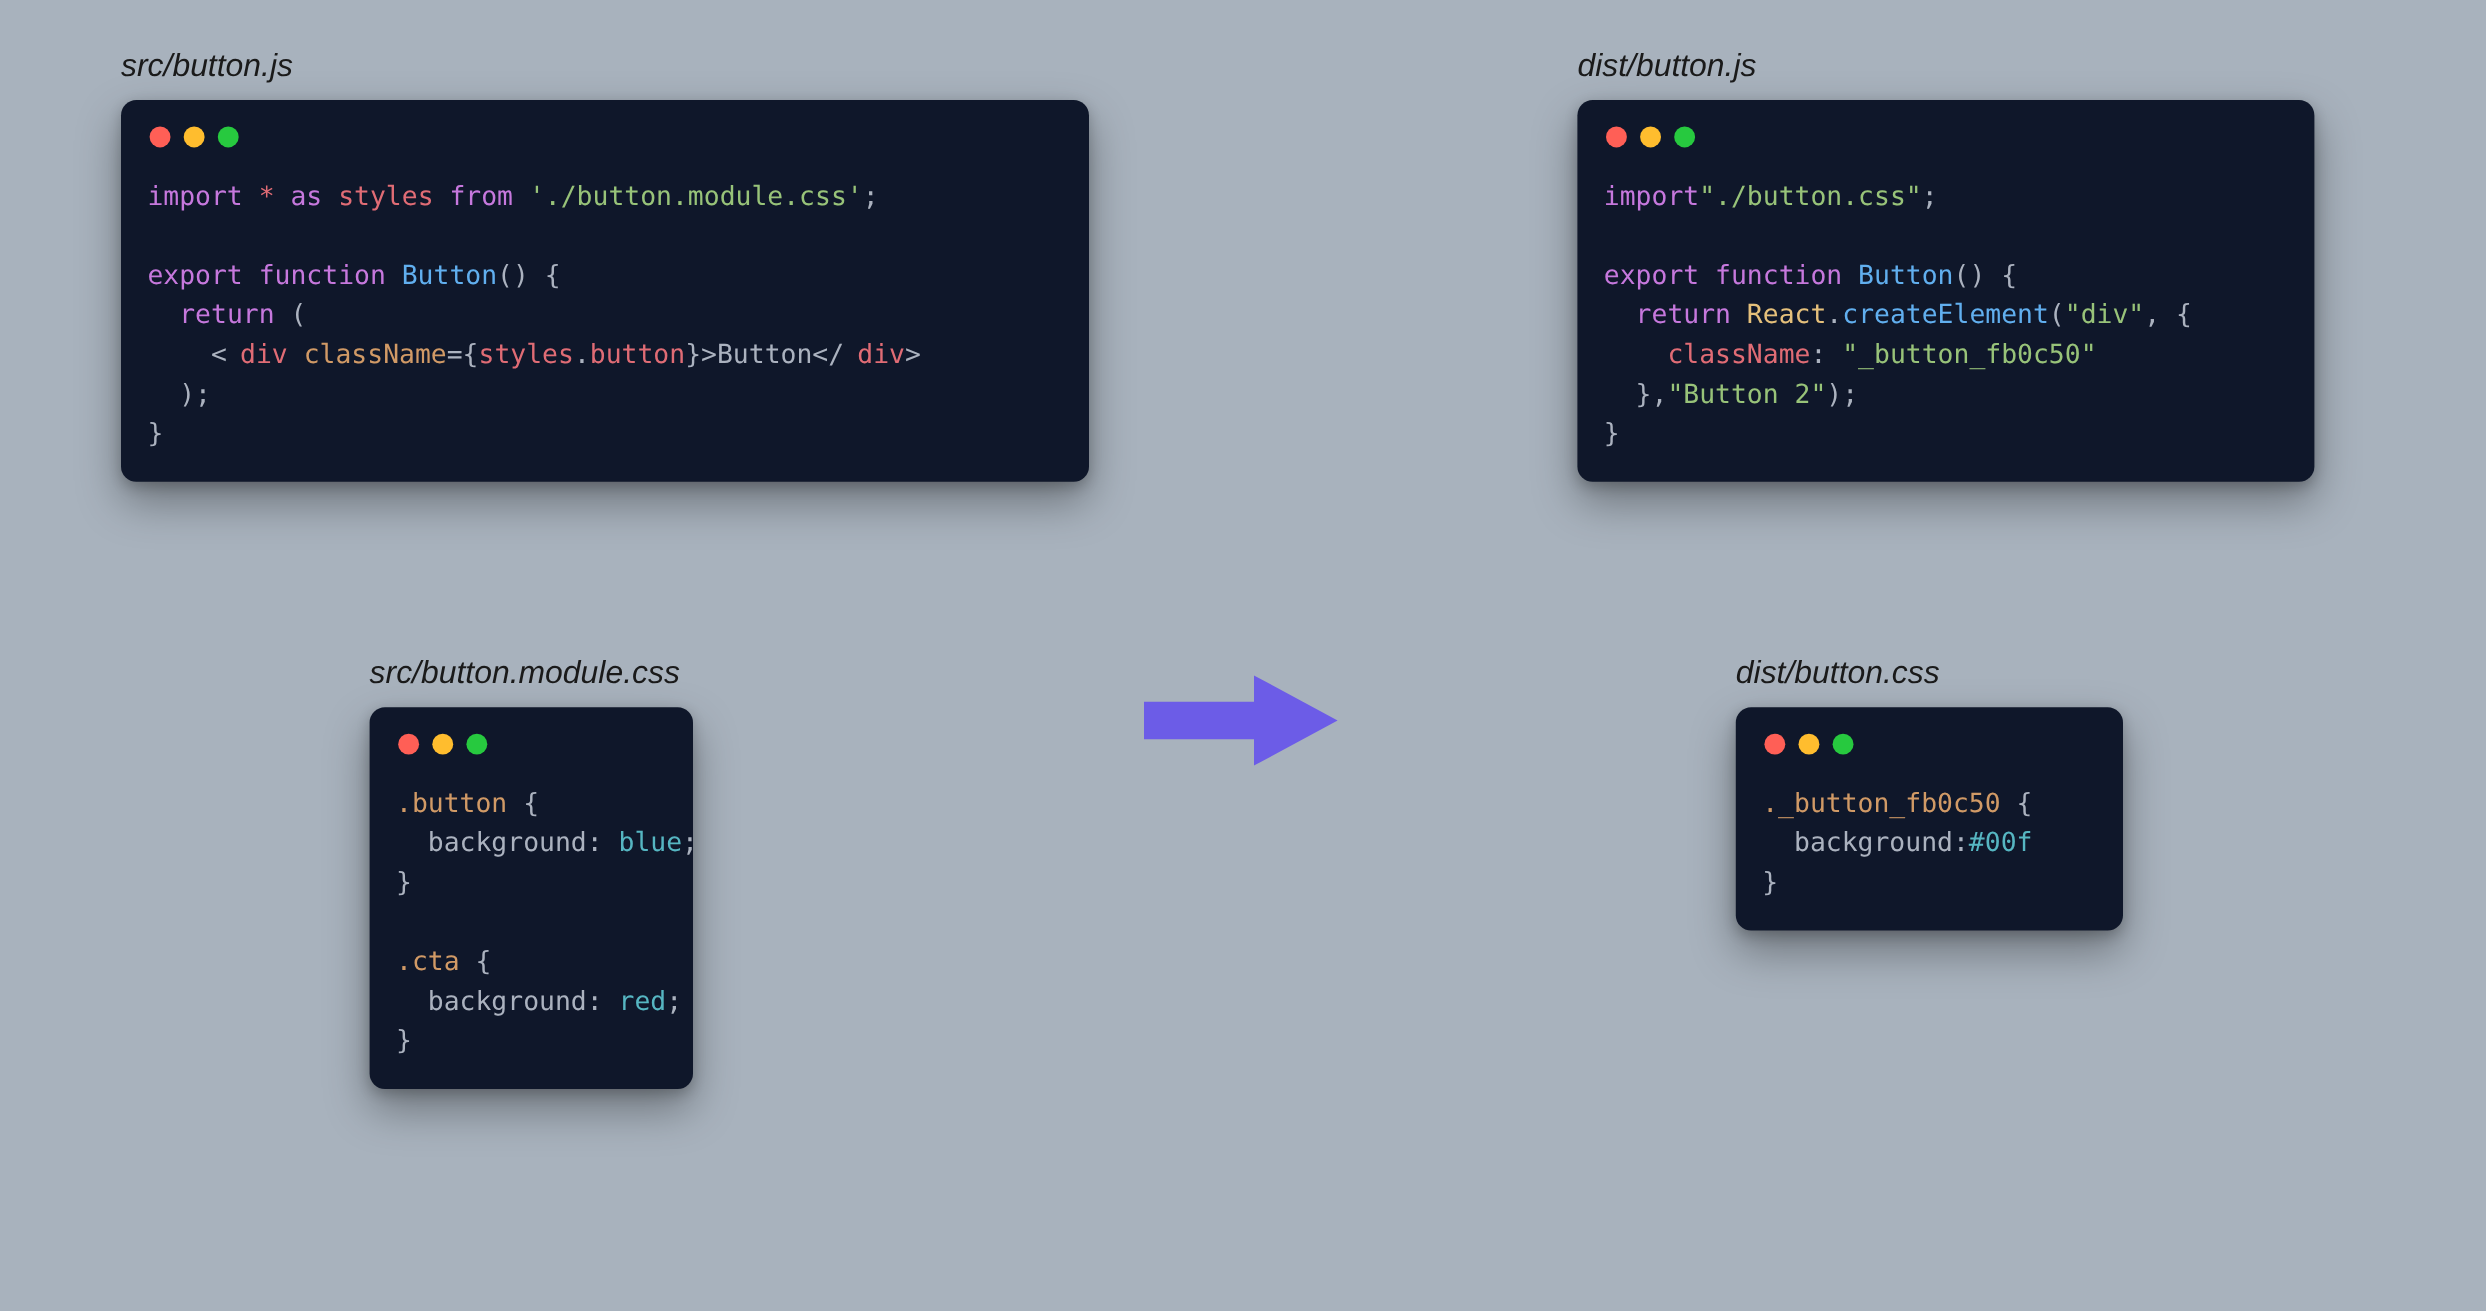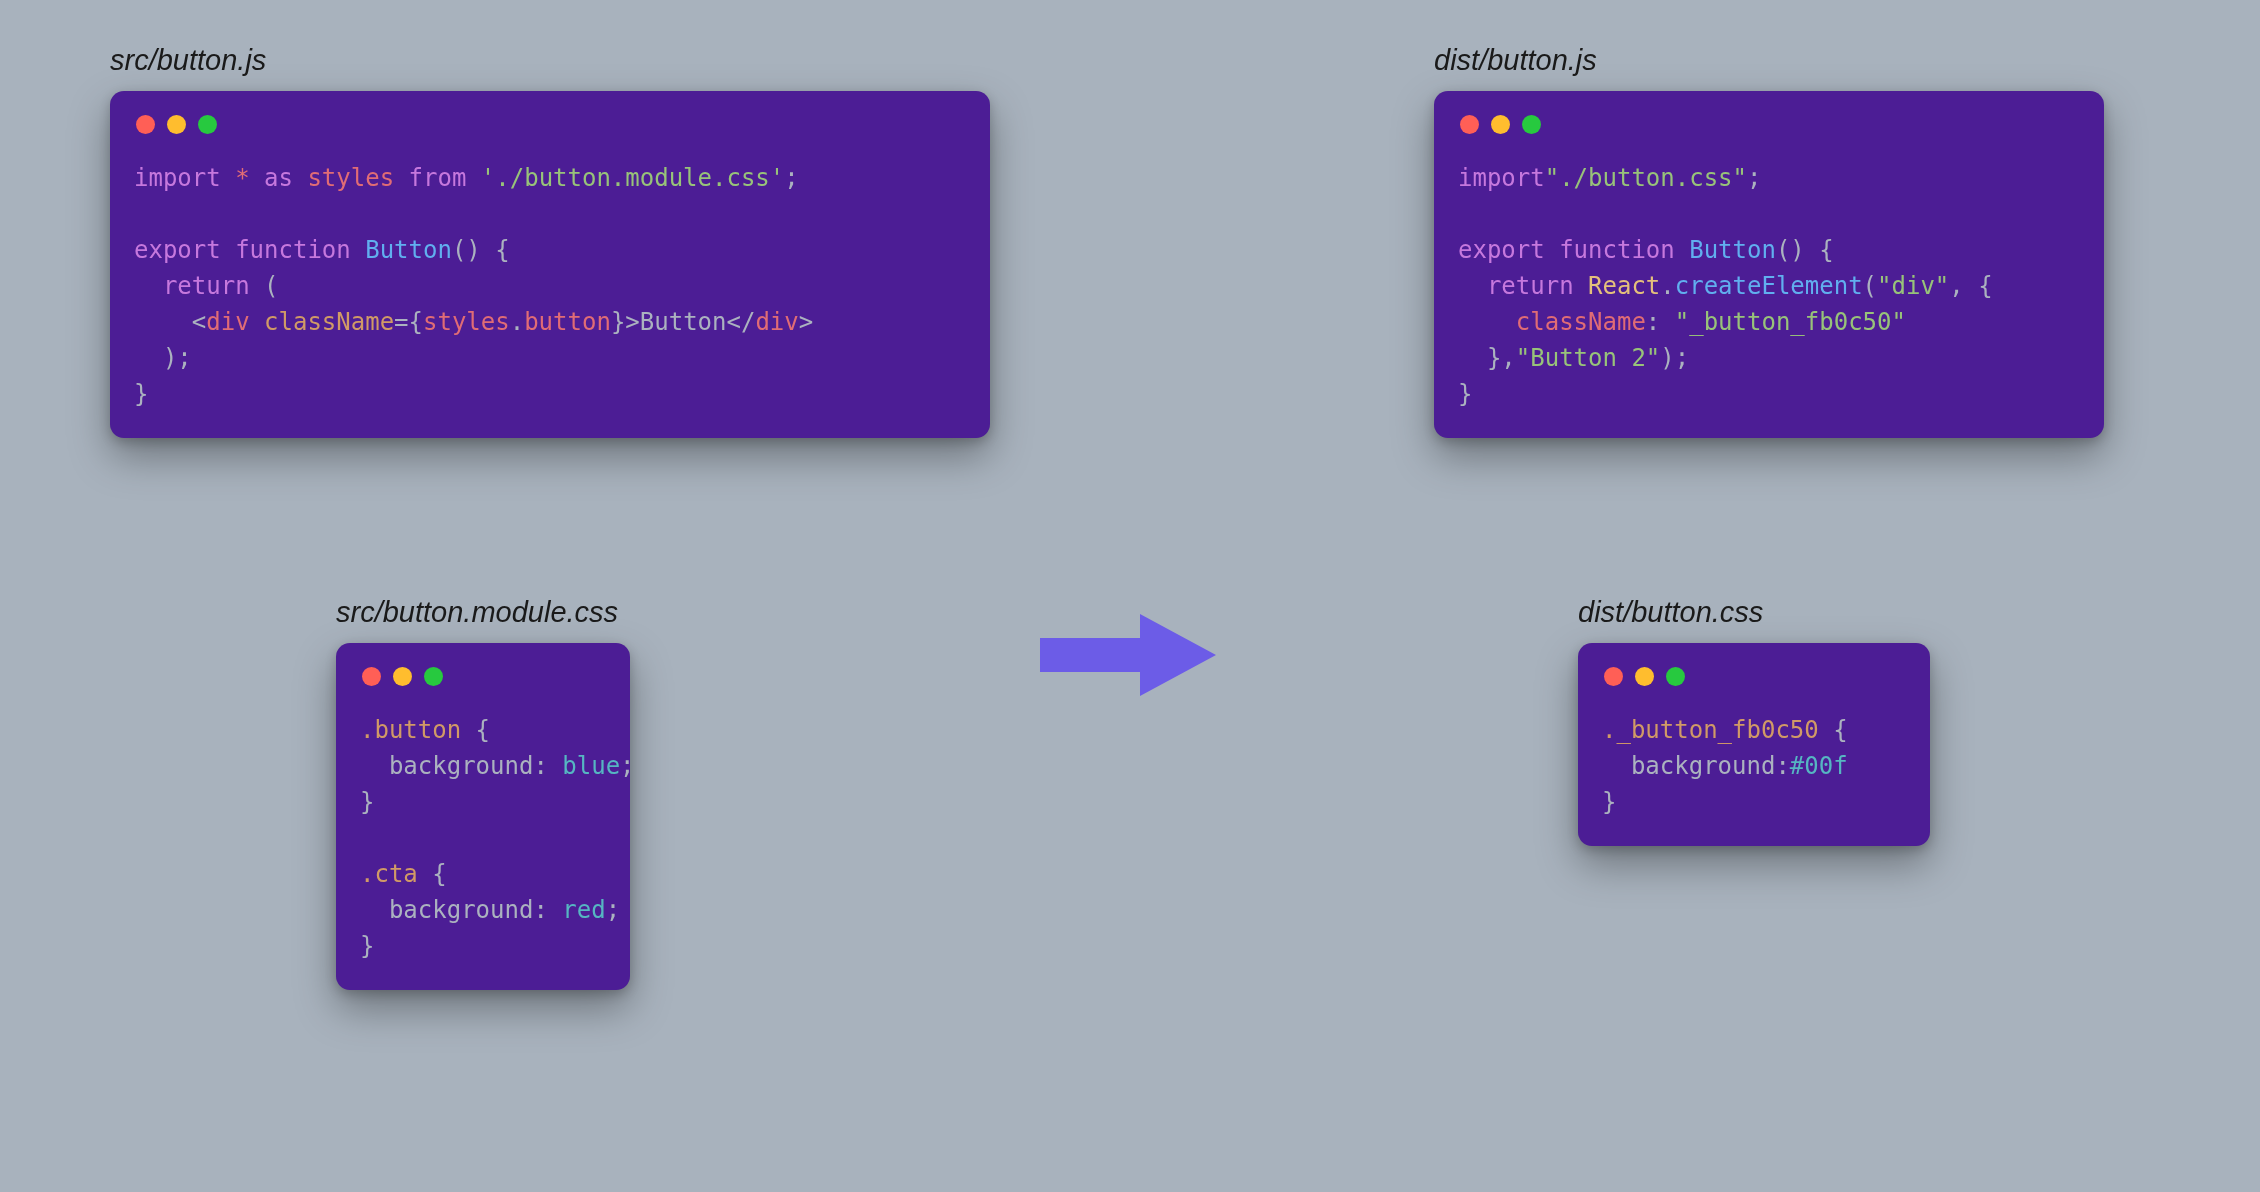--- a/index.html
+++ b/index.html
@@ -15,21 +15,21 @@
     position: absolute;
   }
   .filename {
     font-size: 29px;
     color: #1a1a1a;
     margin-bottom: 14px;
     font-weight: 400;
     font-style: italic;
   }
   .code-window {
-    background: #4c1d95;
+    background: #0f172a;
     border-radius: 14px;
     box-shadow: 0 18px 40px rgba(0,0,0,0.35), 0 4px 12px rgba(0,0,0,0.2);
     padding: 20px 24px 26px 24px;
   }
   .traffic-lights {
     display: flex;
     gap: 12px;
     margin-bottom: 26px;
     margin-top: 4px;
     margin-left: 2px;
@@ -47,21 +47,21 @@
     font-size: 24px;
     line-height: 1.5;
     color: #abb2bf;
     white-space: pre;
   }
   .tk-keyword { color: #c678dd; }
   .tk-ident { color: #e06c75; }
   .tk-string { color: #98c379; }
   .tk-func { color: #61afef; }
   .tk-attr { color: #d19a66; }
-  .tk-tag { color: #e06c75; }
+  .tk-tag { color: #e06c75; margin-left: 12px; }
   .tk-punct { color: #abb2bf; }
   .tk-text { color: #abb2bf; }
   .tk-react { color: #e5c07b; }
   .tk-method { color: #61afef; }
   .tk-value { color: #56b6c2; }
   .tk-selector { color: #d19a66; }
 
   .arrow {
     position: absolute;
     left: 1040px;

